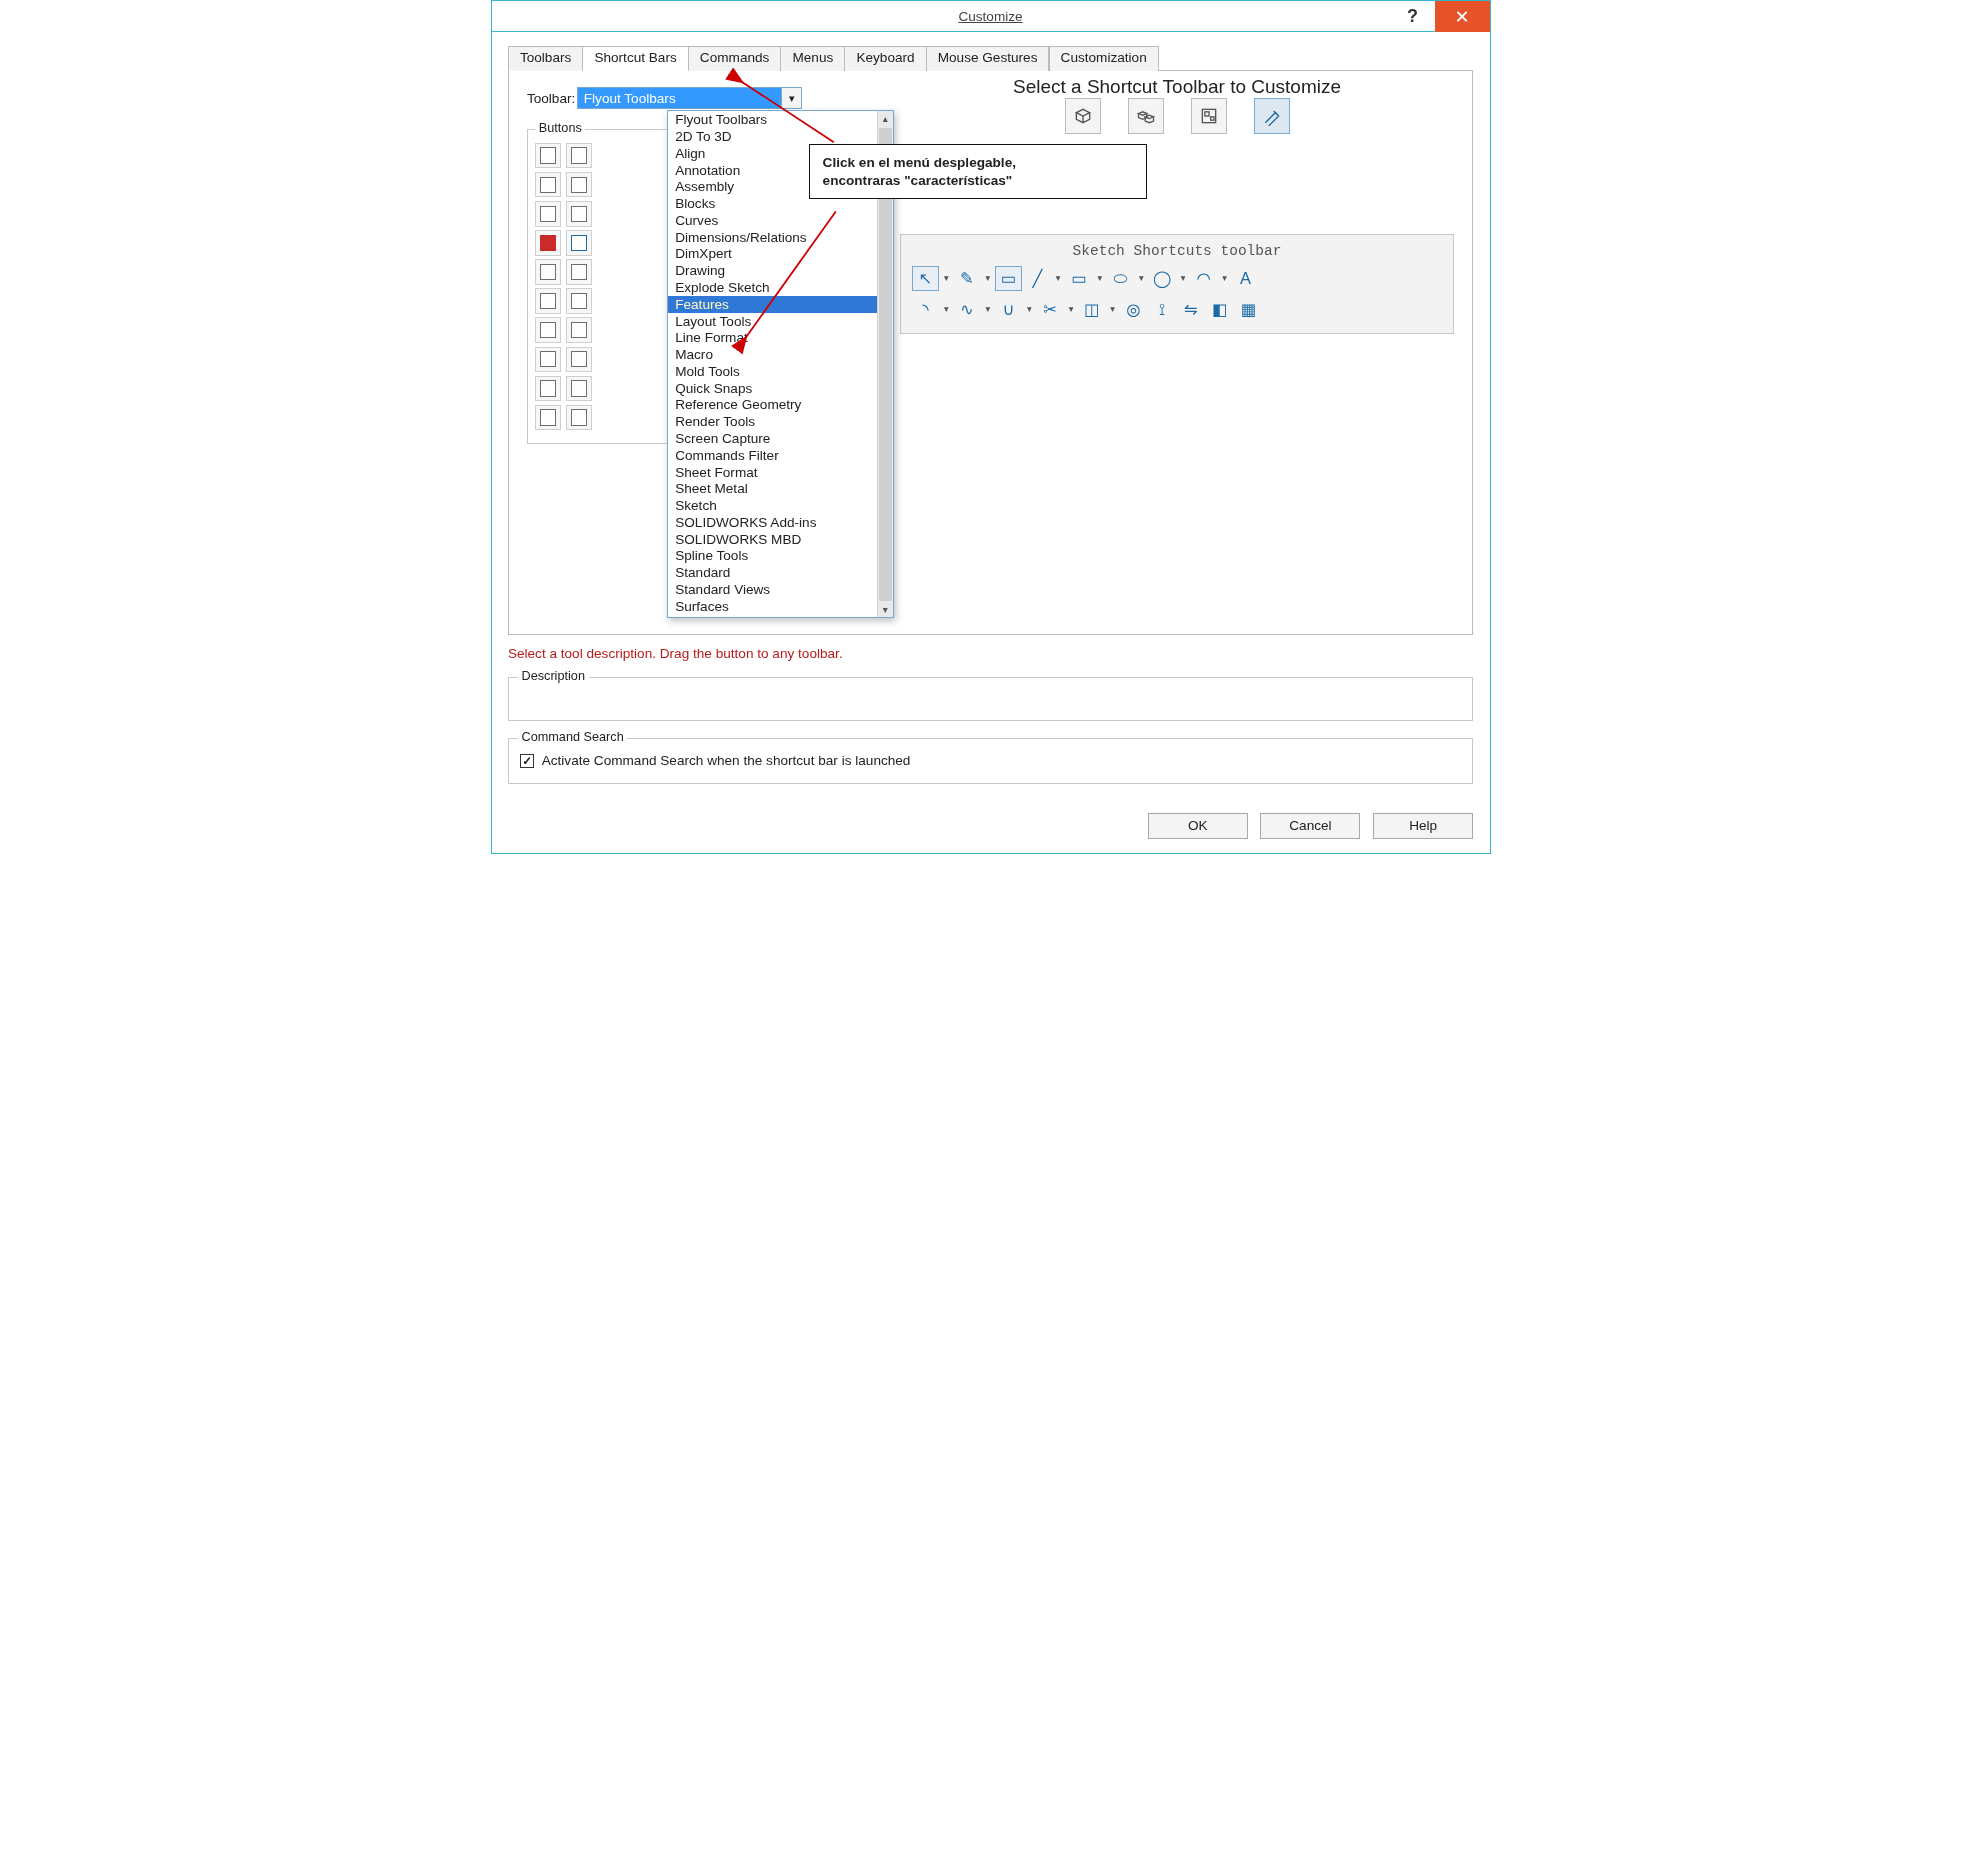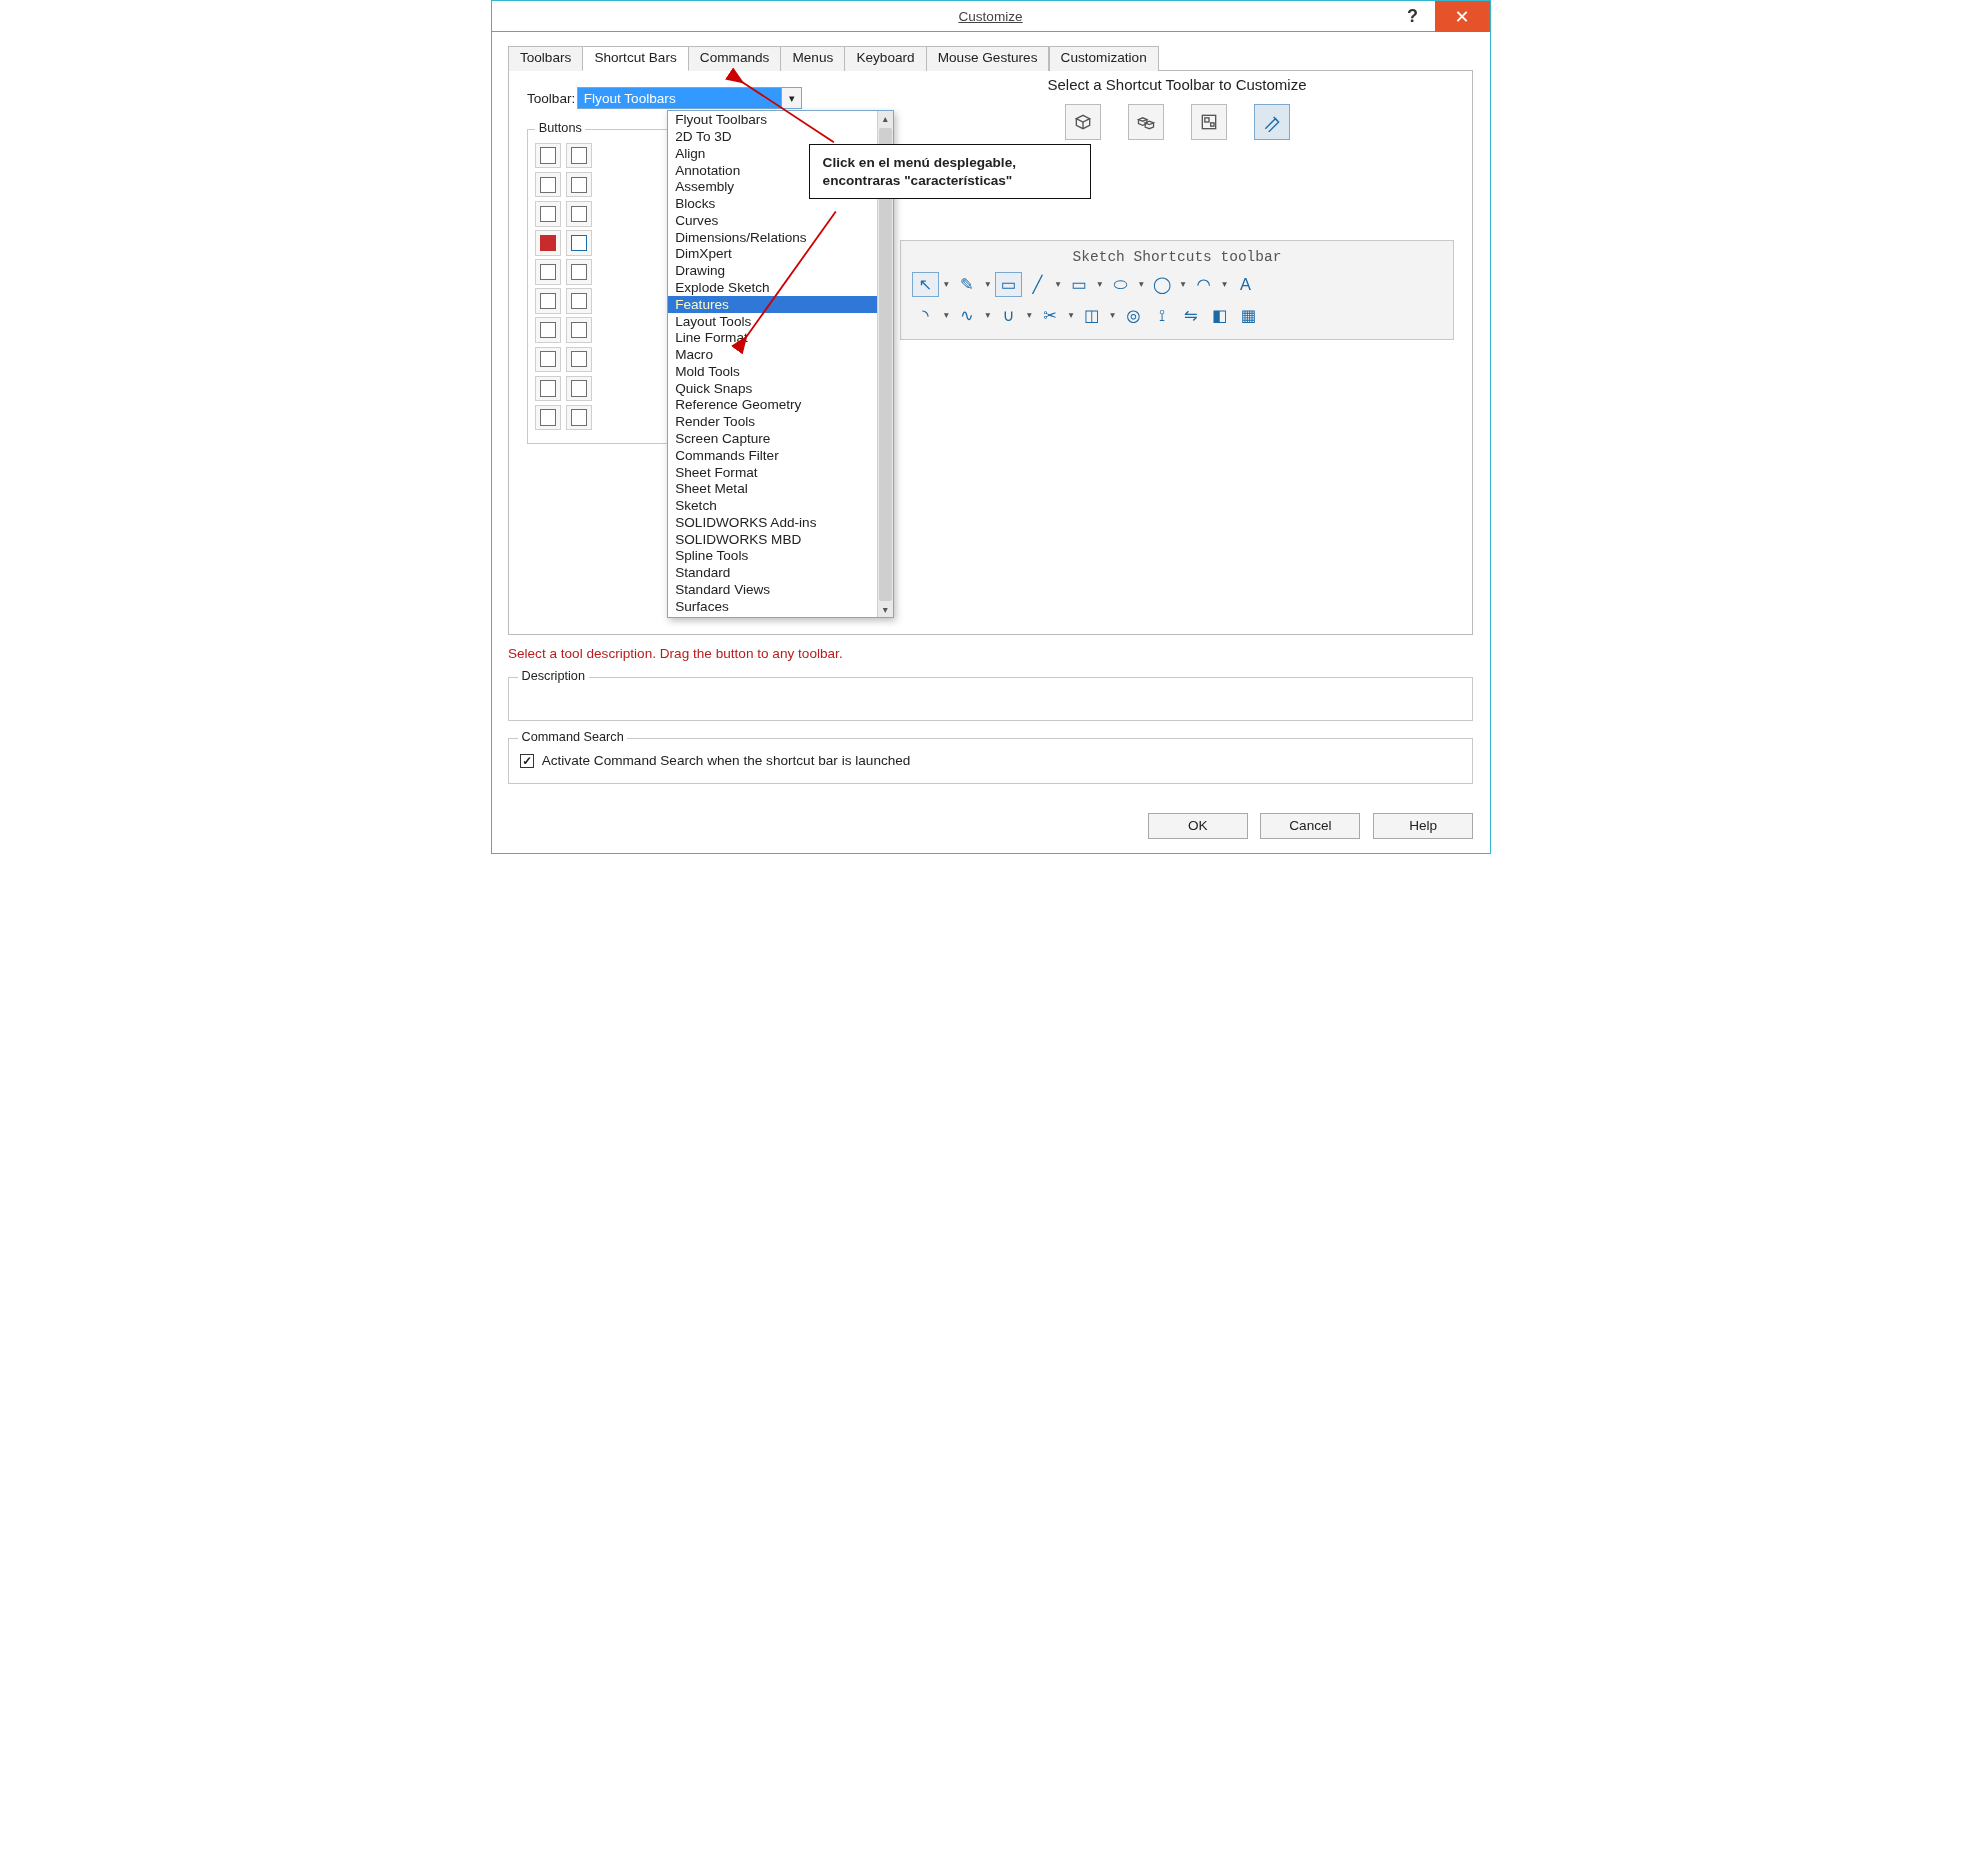--- a/index.html
+++ b/index.html
@@ -185,23 +185,22 @@
     border-radius: 1.8px;
   }
 
   .right-pane {
     position: absolute;
     left: 391px;
     top: 5.5px;
     right: 18px;
   }
   .rp-title {
-    font-size: 15px;
+    font-size: 19px;
     text-align: center;
-    margin-bottom: 11px;
   }
   .shortcut-icons {
     display: flex;
     gap: 27px;
     justify-content: center;
     margin-bottom: 27px;
   }
   .shortcut-icon {
     width: 36px; height: 36px;
     border: 0.9px solid #bbb;
@@ -244,21 +243,21 @@
   .tb-icon.sel { border:0.9px solid #7aa8cf; background:#e8eef4;}
   .tb-caret {
     width: 11px; height:25.5px;
     display:flex; align-items:center; justify-content:center;
     font-size:8.2px; color:#555; cursor:pointer;
   }
 
   .callout {
     position: absolute;
     left: 300px; top: 73px;
-    width: 282px;
+    width: 338px;
     background: #fff;
     border: 0.9px solid #111;
     padding: 9px 12.7px;
     font-weight: bold;
     font-size: 13.6px;
     z-index: 30;
     line-height: 1.3;
   }
   svg.arrow-line {
     position: absolute;

